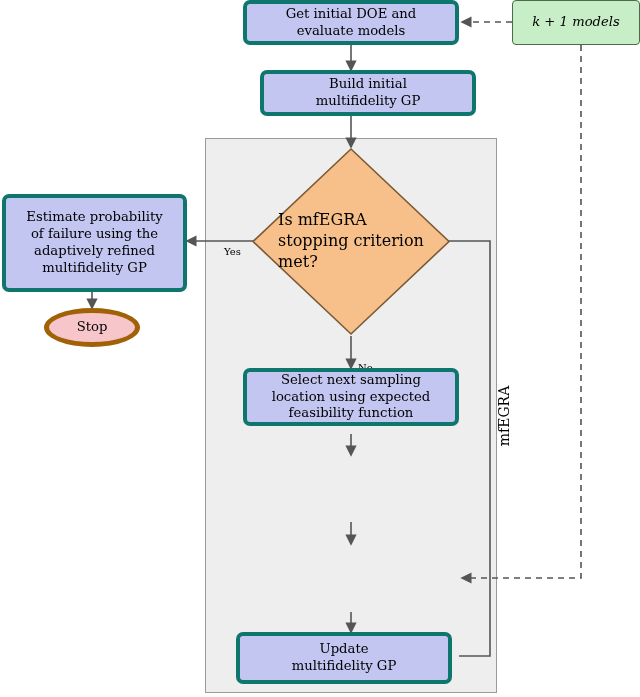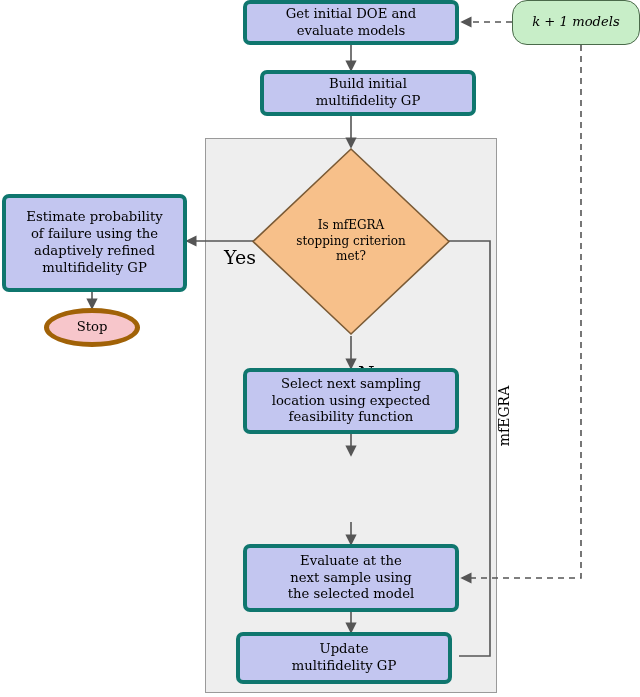--- a/index.html
+++ b/index.html
@@ -33,21 +33,21 @@
     white-space: pre-line;
   }
   .box {
     background: #c3c6f0;
     border: 4px solid #0f766e;
     border-radius: 7px;
   }
   .greenbox {
     background: #c8eec8;
     border: 1px solid #4a6a4a;
-    border-radius: 15px;
+    border-radius: 4px;
     font-style: italic;
   }
   .ellipse {
     background: #f7c6cb;
     border: 5px solid #a16207;
     border-radius: 50%;
   }
   .region {
     position: absolute;
     background: #eeeeee;
@@ -68,39 +68,39 @@
   }
   .diamond-label {
     position: absolute;
     left: 0;
     top: 0;
     width: 100%;
     height: 100%;
     display: flex;
     align-items: center;
     justify-content: center;
-    text-align: center;
-    font-size: 12px;
+    text-align: left;
+    font-size: 16px;
     line-height: 1.3;
     white-space: pre-line;
   }
 
   
   #wires {
     position: absolute;
     left: 0;
     top: 0;
     width: 640px;
     height: 697px;
     pointer-events: none;
   }
 
   .edge-label {
     position: absolute;
-    font-size: 19px;
+    font-size: 10px;
     font-family: "DejaVu Serif", serif;
   }
   .side-label {
     position: absolute;
     font-size: 14px;
     font-family: "DejaVu Serif", serif;
     transform-origin: 50% 50%;
   }
   .math {
     font-style: italic;
@@ -186,32 +186,27 @@
     <span>Estimate probability
 of failure using the
 adaptively refined
 multifidelity GP</span>
   </div>
 
   <div class="node ellipse" style="left:44px; top:308px; width:96px; height:39px;">
     <span>Stop</span>
   </div>
 
-  <div class="node box" style="left:243px; top:368px; width:216px; height:66px;">
+  <div class="node box" style="left:243px; top:368px; width:216px; height:58px;">
     <span>Select next sampling
 location using expected
 feasibility function</span>
   </div>
 
 
-  <div class="node box" style="left:243px; top:544px; width:216px; height:68px;">
-    <span>Evaluate at the
-next sample using
-the selected model</span>
-  </div>
 
   <div class="node box" style="left:236px; top:632px; width:216px; height:52px;">
     <span>Update
 multifidelity GP</span>
   </div>
 
   <div class="side-label" style="left:474px; top:408px; transform: rotate(-90deg);">mfEGRA</div>
 
 </div>
 

